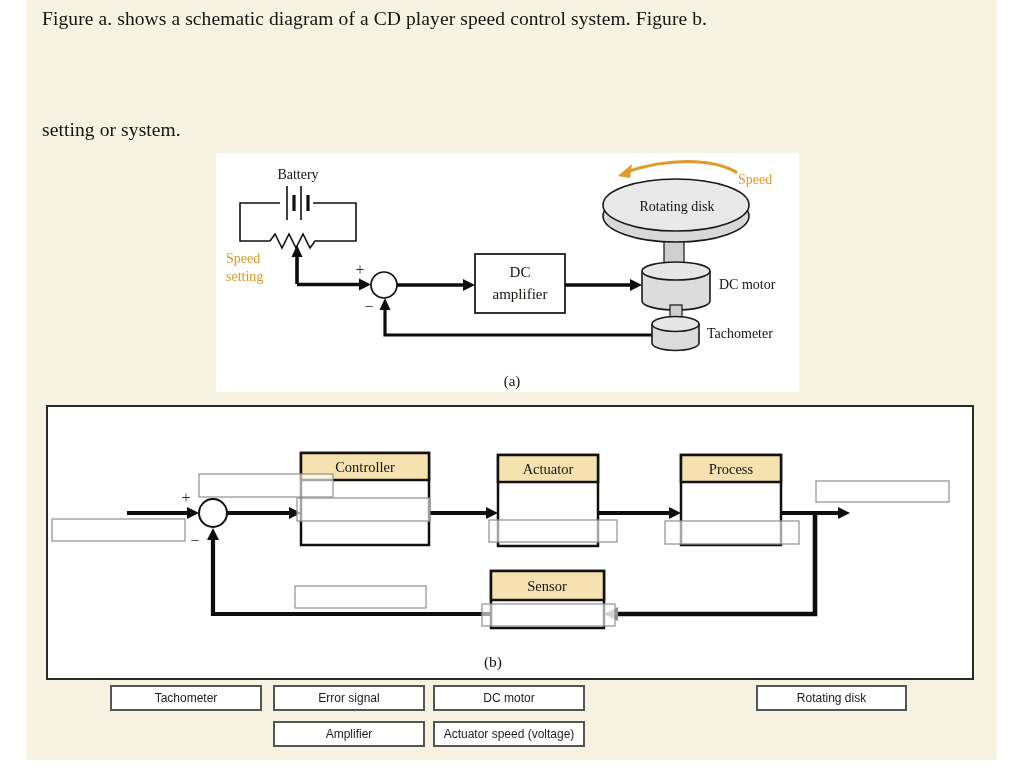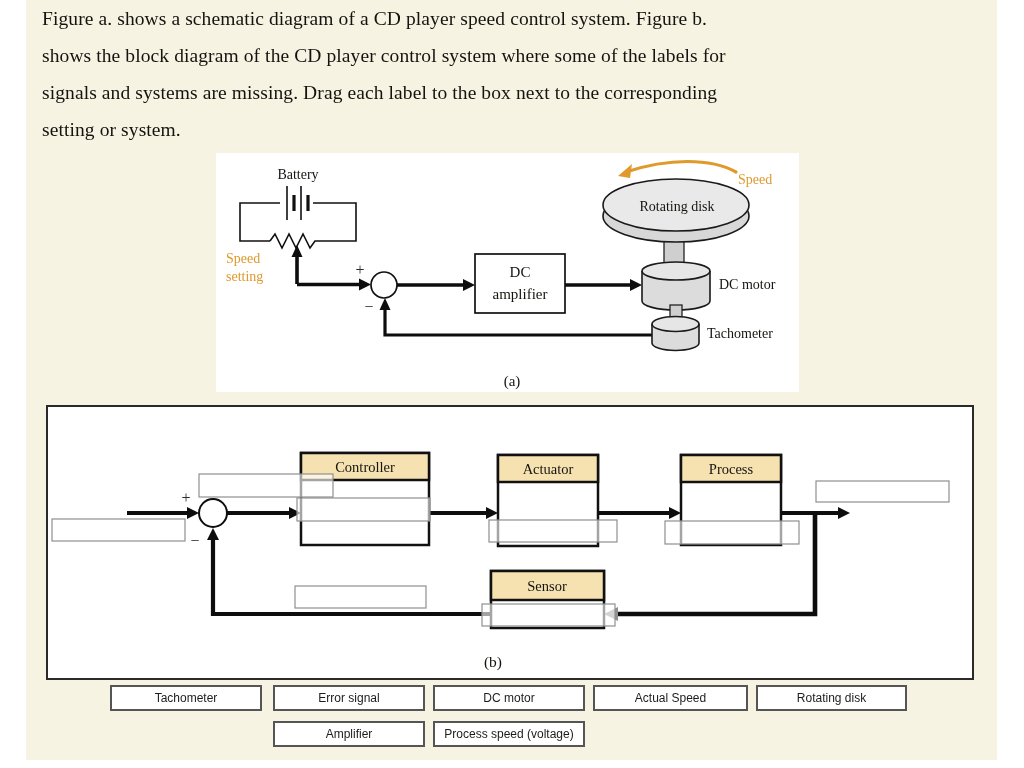--- a/index.html
+++ b/index.html
@@ -21,22 +21,20 @@
           font-family:"Liberation Sans", sans-serif; font-size:12px; color:#1c1c1c;
           display:flex; align-items:center; justify-content:center; }
 </style>
 </head>
 <body>
 
 <div id="stage">
   <div id="content">
 
     <div class="instr-line" style="top:8px;">Figure a. shows a schematic diagram of a CD player speed control system. Figure b.</div>
-    <div class="instr-line" style="top:45px;">shows the block diagram of the CD player control system where some of the labels for</div>
-    <div class="instr-line" style="top:82px;">signals and systems are missing. Drag each label to the box next to the corresponding</div>
     <div class="instr-line" style="top:119px;">setting or system.</div>
 
     <div id="fig-a">
       <svg width="583" height="239" viewBox="0 0 583 239">
 
         <path d="M64,50 H24 V88 H54 M97,50 H140 V88 H101" fill="none" stroke="#111" stroke-width="1.6"></path>
 
         <g>
           <path d="M71,33 V67 M85,33 V67" stroke="#111" stroke-width="1.6"></path>
           <path d="M78,42 V58 M92,42 V58" stroke="#111" stroke-width="3.2"></path>
@@ -174,19 +172,18 @@
         <rect x="247" y="179" width="131" height="22" fill="rgba(255,255,255,0.62)" stroke="#8f8f8f" stroke-width="1.2"></rect>
         <rect x="434" y="197" width="133" height="22" fill="rgba(255,255,255,0.62)" stroke="#8f8f8f" stroke-width="1.2"></rect>
 
         <text x="445" y="260" text-anchor="middle" font-size="15.5">(b)</text>
       </svg>
     </div>
 
     <div class="chip" style="left:84px;  top:685px; width:152px;">Tachometer</div>
     <div class="chip" style="left:247px; top:685px; width:152px;">Error signal</div>
     <div class="chip" style="left:407px; top:685px; width:152px;">DC motor</div>
-    <div class="chip" style="left:567px; top:685px; width:155px;">Actual Speed</div>
     <div class="chip" style="left:730px; top:685px; width:151px;">Rotating disk</div>
     <div class="chip" style="left:247px; top:721px; width:152px;">Amplifier</div>
-    <div class="chip" style="left:407px; top:721px; width:152px;">Process speed (voltage)</div>
+    <div class="chip" style="left:407px; top:721px; width:152px;">Actuator speed (voltage)</div>
 
   </div>
 </div>
 
 </body></html>

